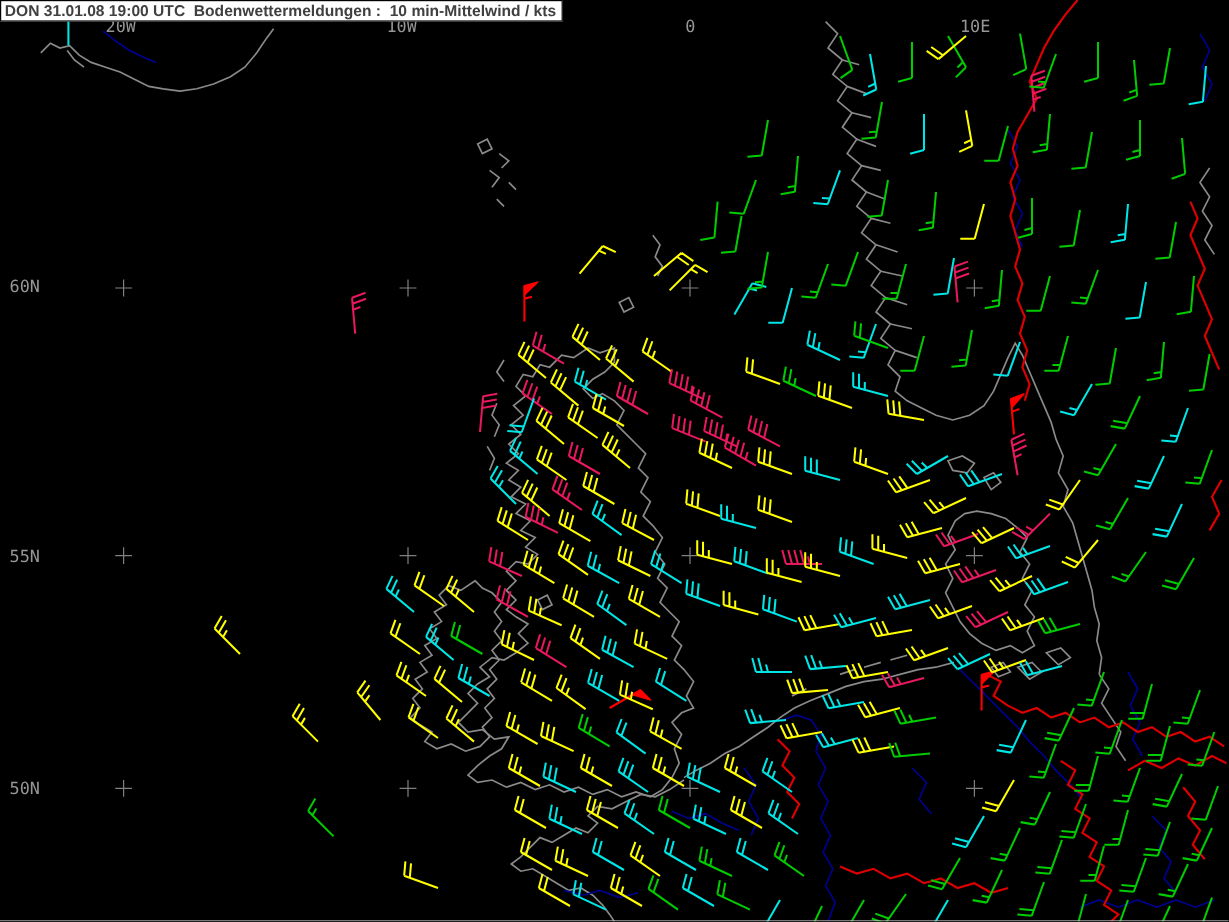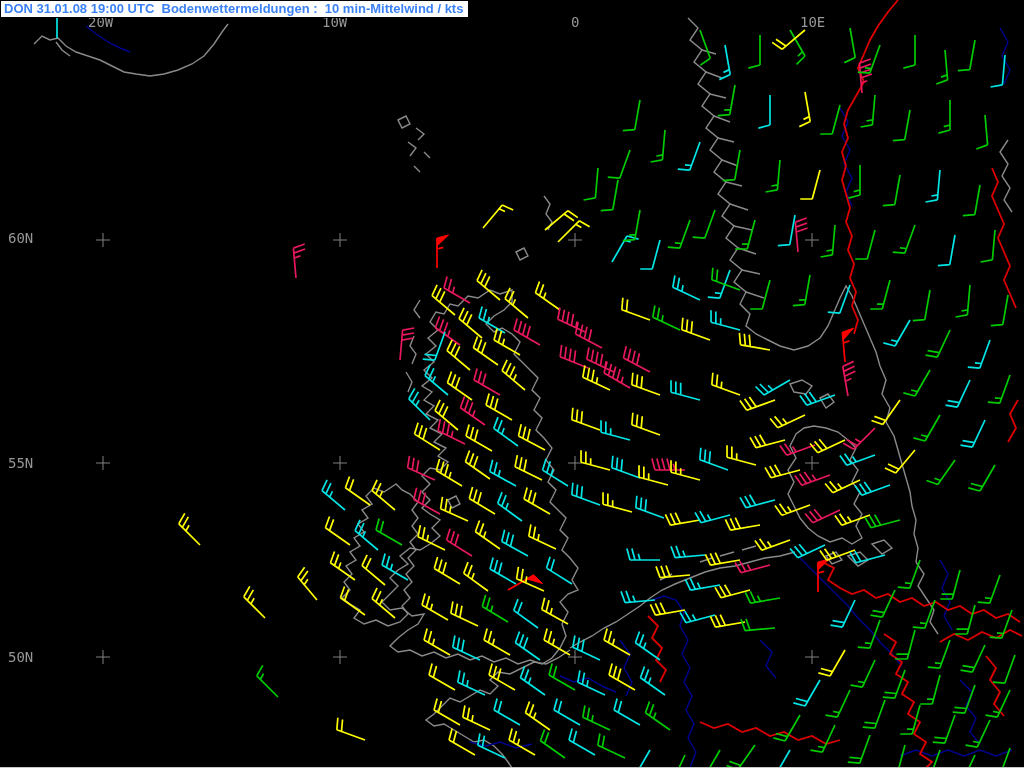--- a/index.html
+++ b/index.html
@@ -1,18 +1,18 @@
 <!DOCTYPE html>
 <html><head>
 <meta charset="utf-8">
 <style>
   html,body{margin:0;padding:0;background:#000;}
   .stage{position:relative;width:1024px;height:768px;background:#000;overflow:hidden;
          font-family:"Liberation Sans",sans-serif;}
-  .titlebar{position:absolute;top:0;left:0;background:#ffffff;color:#3b82f6;
+  .titlebar{position:absolute;top:0;left:0;background:#ffffff;color:#404040;
             font:bold 13px/15px "Liberation Sans",sans-serif;white-space:pre;
             padding:0 5px 1px 3px;border:1px solid #000;z-index:5;}
   .bottom-edge{position:absolute;left:0;bottom:0;width:1024px;height:1px;background:#c8c8c8;z-index:4;}
   svg{position:absolute;top:0;left:0;}
 </style>
 </head>
 <body>
 
 <div class="stage">
   <svg width="1024" height="768" viewBox="0 0 1024 768">

